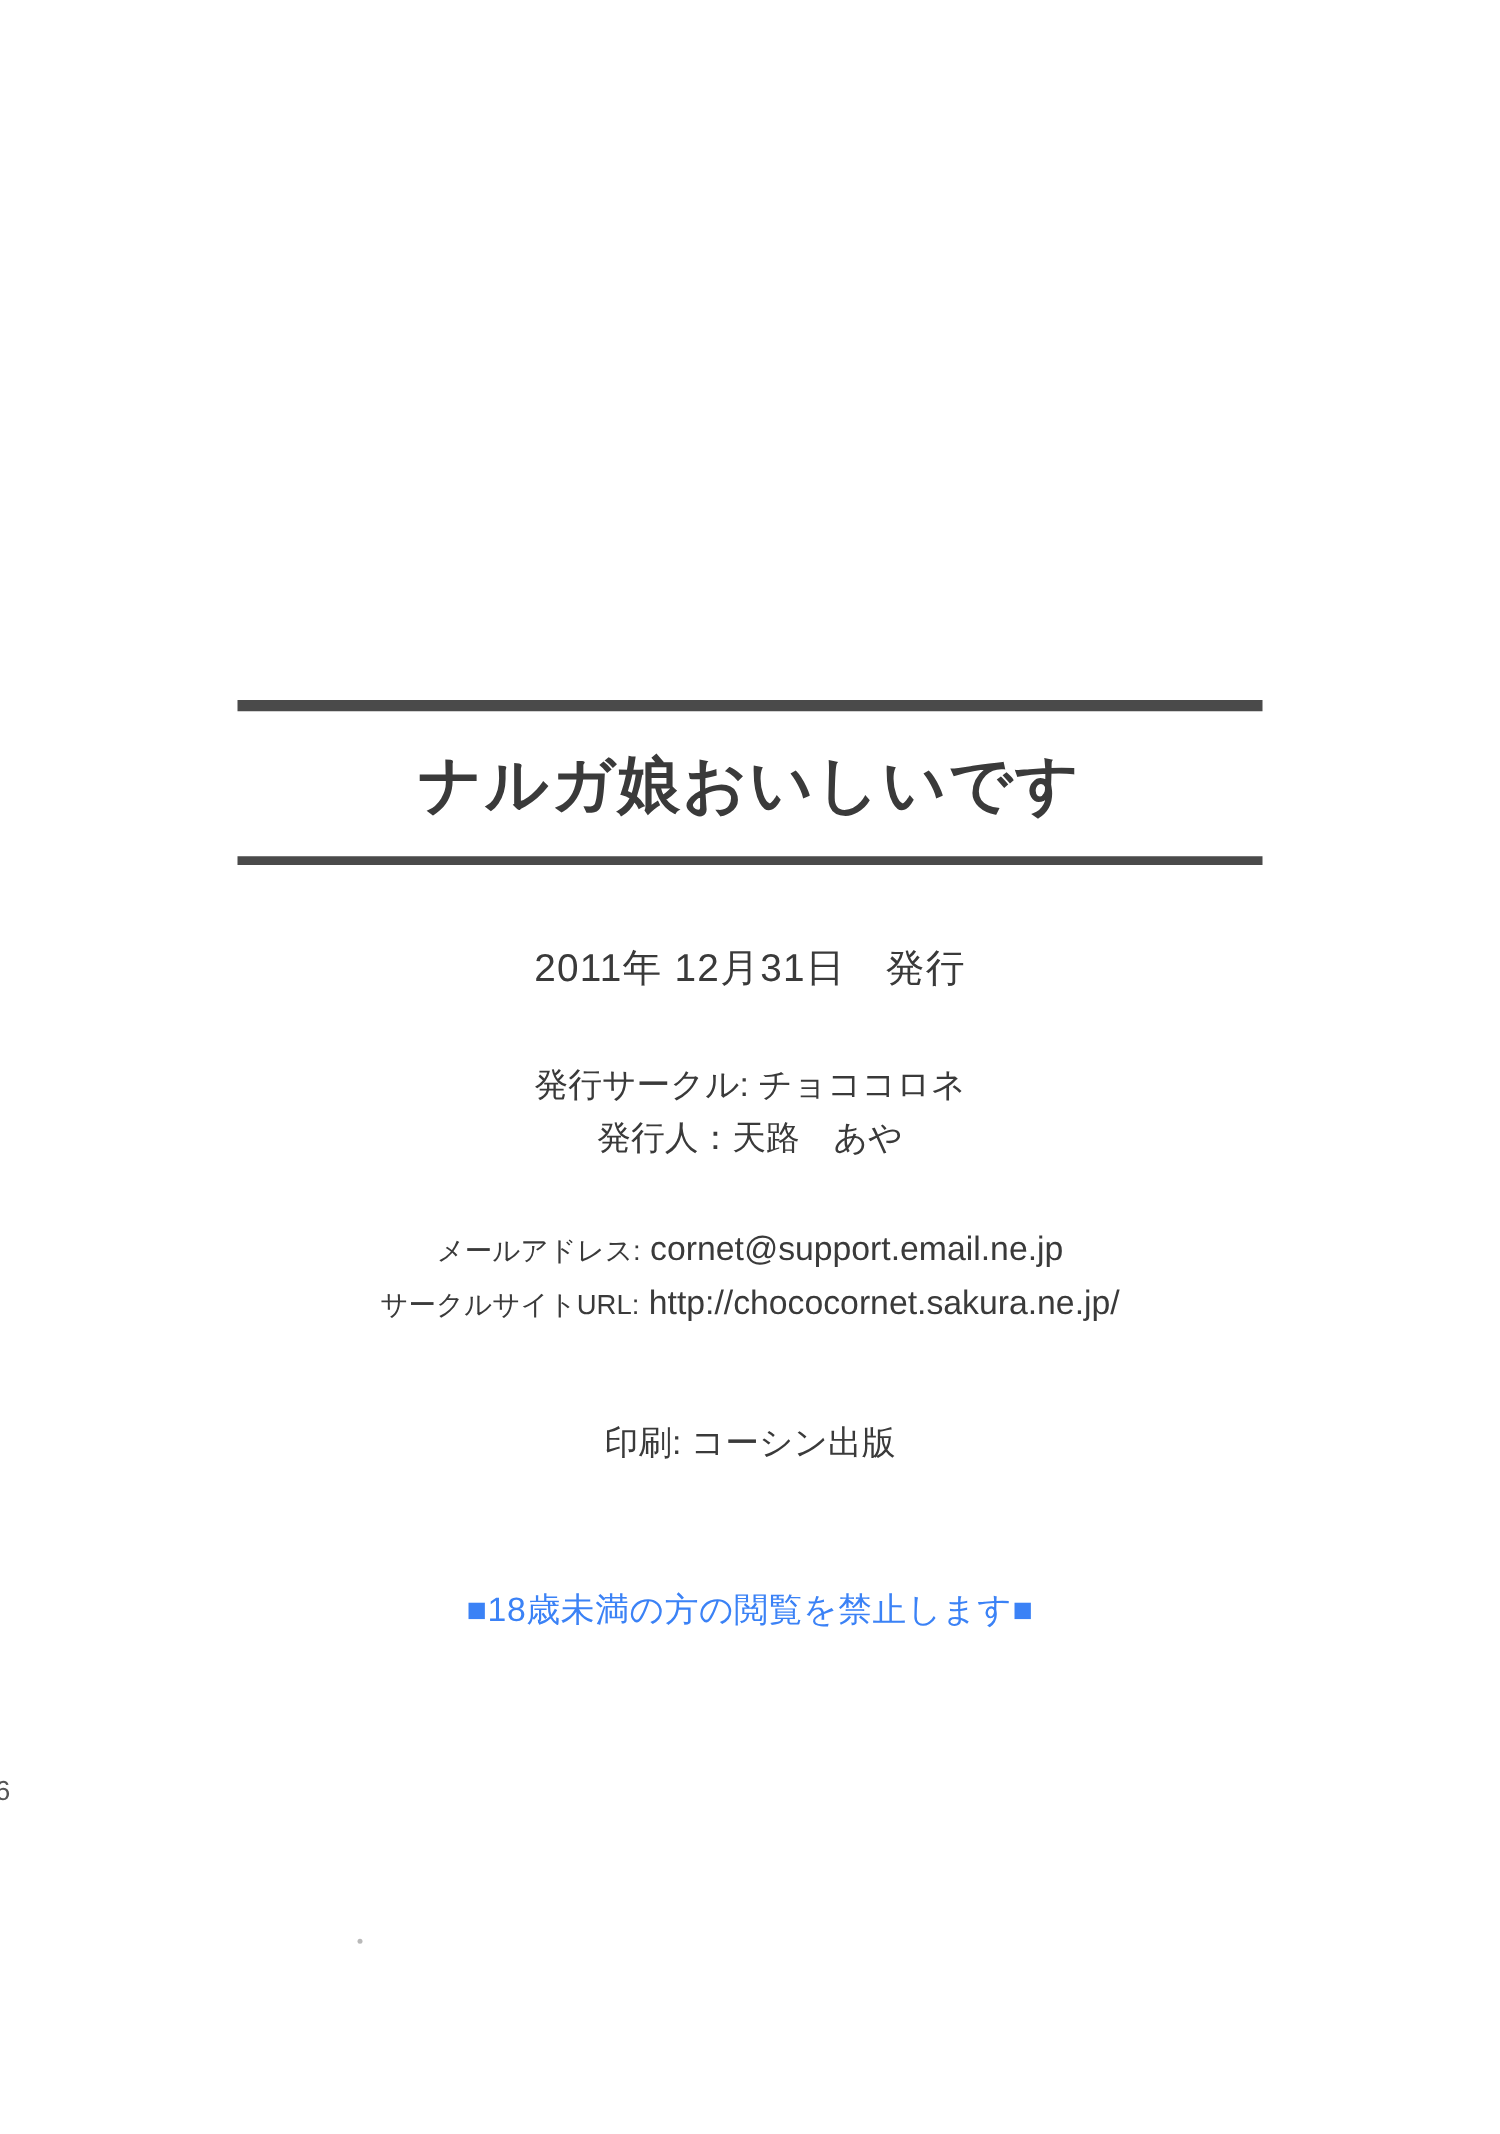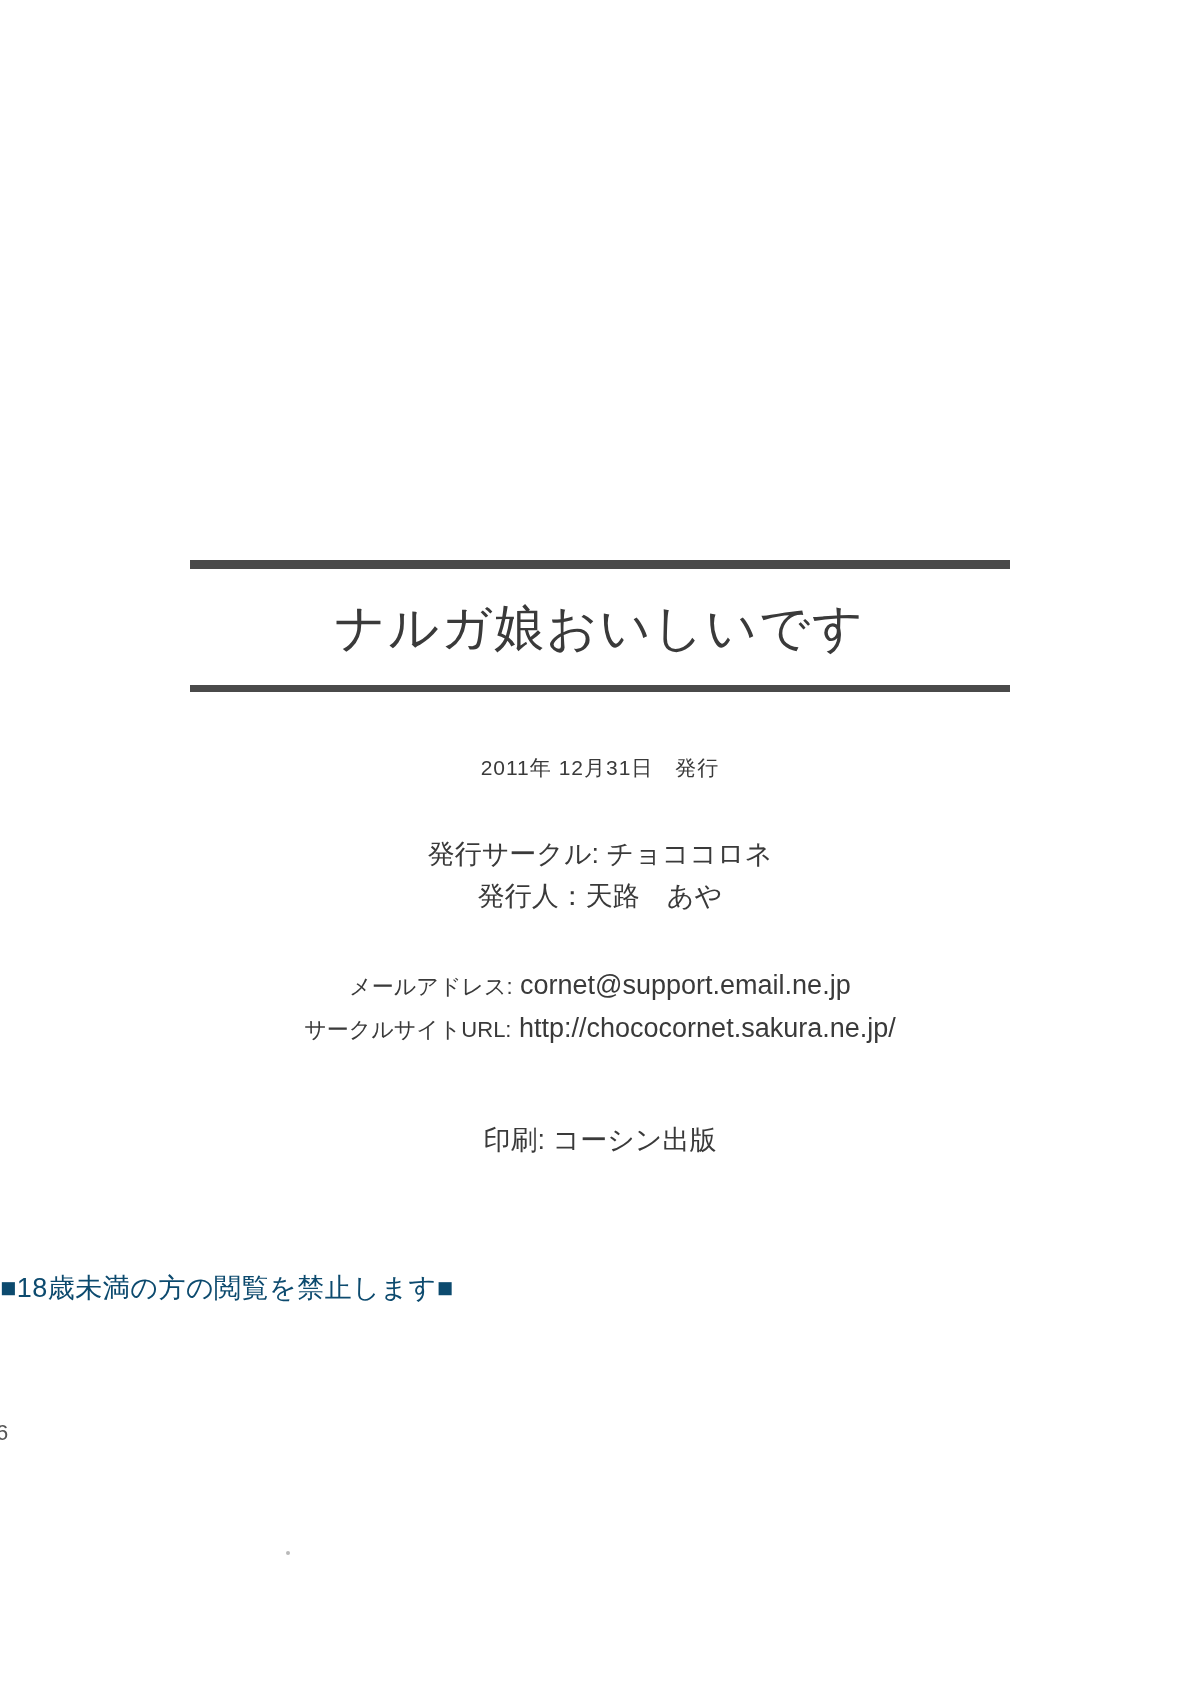--- a/index.html
+++ b/index.html
@@ -38,29 +38,29 @@
     height: 9px;
     background: #4a4a4a;
     width: 100%;
   }
   .rule.thin {
     height: 7px;
   }
 
   .title {
     font-size: 50px;
-    font-weight: normal;
+    font-weight: bold;
     letter-spacing: 2px;
     line-height: 1;
     padding: 34px 0 32px 0;
     color: #3a3a3a;
   }
 
   .pub-date {
-    font-size: 21px;
+    font-size: 31px;
     margin-top: 62px;
     letter-spacing: 1px;
     color: #3a3a3a;
   }
 
   .people {
     margin-top: 52px;
     font-size: 27px;
     line-height: 1.55;
     color: #3a3a3a;
@@ -80,23 +80,23 @@
     margin-top: 72px;
     font-size: 27px;
     color: #3a3a3a;
   }
 
   .warning {
     position: absolute;
     left: 0;
     right: 0;
     top: 1270px;
-    text-align: left;
+    text-align: center;
     font-size: 27px;
-    color: #0c4a6e;
+    color: #3b82f6;
     letter-spacing: 0.5px;
   }
 
   .page-number {
     position: absolute;
     left: -4px;
     top: 1420px;
     font-size: 22px;
     color: #555;
   }

